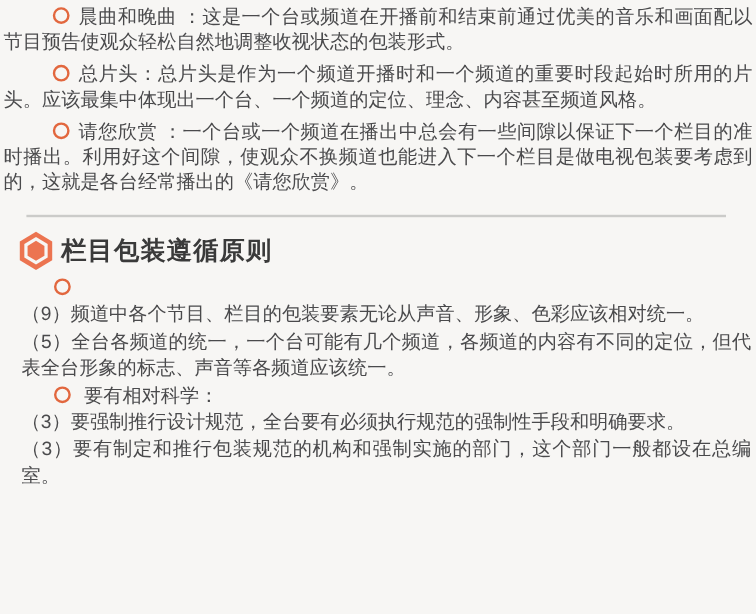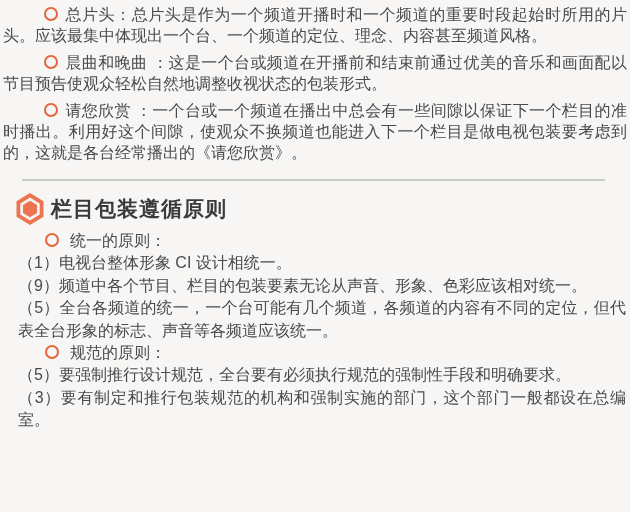--- a/index.html
+++ b/index.html
@@ -77,38 +77,37 @@
     text-indent: 27px;
   }
   .list-item.bulleted .ring {
     margin-right: 11px;
   }
 </style>
 </head>
 <body>
 
 <div class="intro">
+  <p class="para"><span class="ring"></span><span>晨曲和晚曲 ：这是一个台或频道在开播前和结束前通过优美的音乐和画面配以节目预告使观众轻松自然地调整收视状态的包装形式。</span></p>
   <p class="para"><span class="ring"></span><span>总片头：总片头是作为一个频道开播时和一个频道的重要时段起始时所用的片头。应该最集中体现出一个台、一个频道的定位、理念、内容甚至频道风格。</span></p>
-  <p class="para"><span class="ring"></span><span>晨曲和晚曲 ：这是一个台或频道在开播前和结束前通过优美的音乐和画面配以节目预告使观众轻松自然地调整收视状态的包装形式。</span></p>
   <p class="para"><span class="ring"></span><span>请您欣赏 ：一个台或一个频道在播出中总会有一些间隙以保证下一个栏目的准时播出。利用好这个间隙，使观众不换频道也能进入下一个栏目是做电视包装要考虑到的，这就是各台经常播出的《请您欣赏》。</span></p>
 </div>
 
 <div class="divider"></div>
 
 <div class="section-header">
   <svg class="hex-icon" viewBox="0 0 100 110" aria-hidden="true">
     <polygon points="50,2 95,29 95,81 50,108 5,81 5,29" fill="#ec7450"></polygon>
     <polygon points="50,16.8 82.4,36.3 82.4,73.7 50,93.2 17.6,73.7 17.6,36.3" fill="#f7f6f4"></polygon>
     <polygon points="50,27.4 73.4,41.5 73.4,68.5 50,82.6 26.6,68.5 26.6,41.5" fill="#ec7450"></polygon>
   </svg>
   <span class="section-title">栏目包装遵循原则</span>
 </div>
 
 <div class="plist">
-  <p class="list-item bulleted"><span class="ring"></span><span>统一的原则：</span></p>
-  <p class="list-item"><span>（1）电视台整体形象 CI 设计相统一。</span></p>
+  <p class="list-item bulleted"><span class="ring"></span></p>
   <p class="list-item"><span>（9）频道中各个节目、栏目的包装要素无论从声音、形象、色彩应该相对统一。</span></p>
   <p class="list-item"><span>（5）全台各频道的统一，一个台可能有几个频道，各频道的内容有不同的定位，但代表全台形象的标志、声音等各频道应该统一。</span></p>
-  <p class="list-item bulleted"><span class="ring"></span><span>规范的原则：</span></p>
-  <p class="list-item"><span>（5）要强制推行设计规范，全台要有必须执行规范的强制性手段和明确要求。</span></p>
+  <p class="list-item bulleted"><span class="ring"></span><span>要有相对科学：</span></p>
+  <p class="list-item"><span>（3）要强制推行设计规范，全台要有必须执行规范的强制性手段和明确要求。</span></p>
   <p class="list-item"><span>（3）要有制定和推行包装规范的机构和强制实施的部门，这个部门一般都设在总编室。</span></p>
 
 </div>
 
 </body></html>

